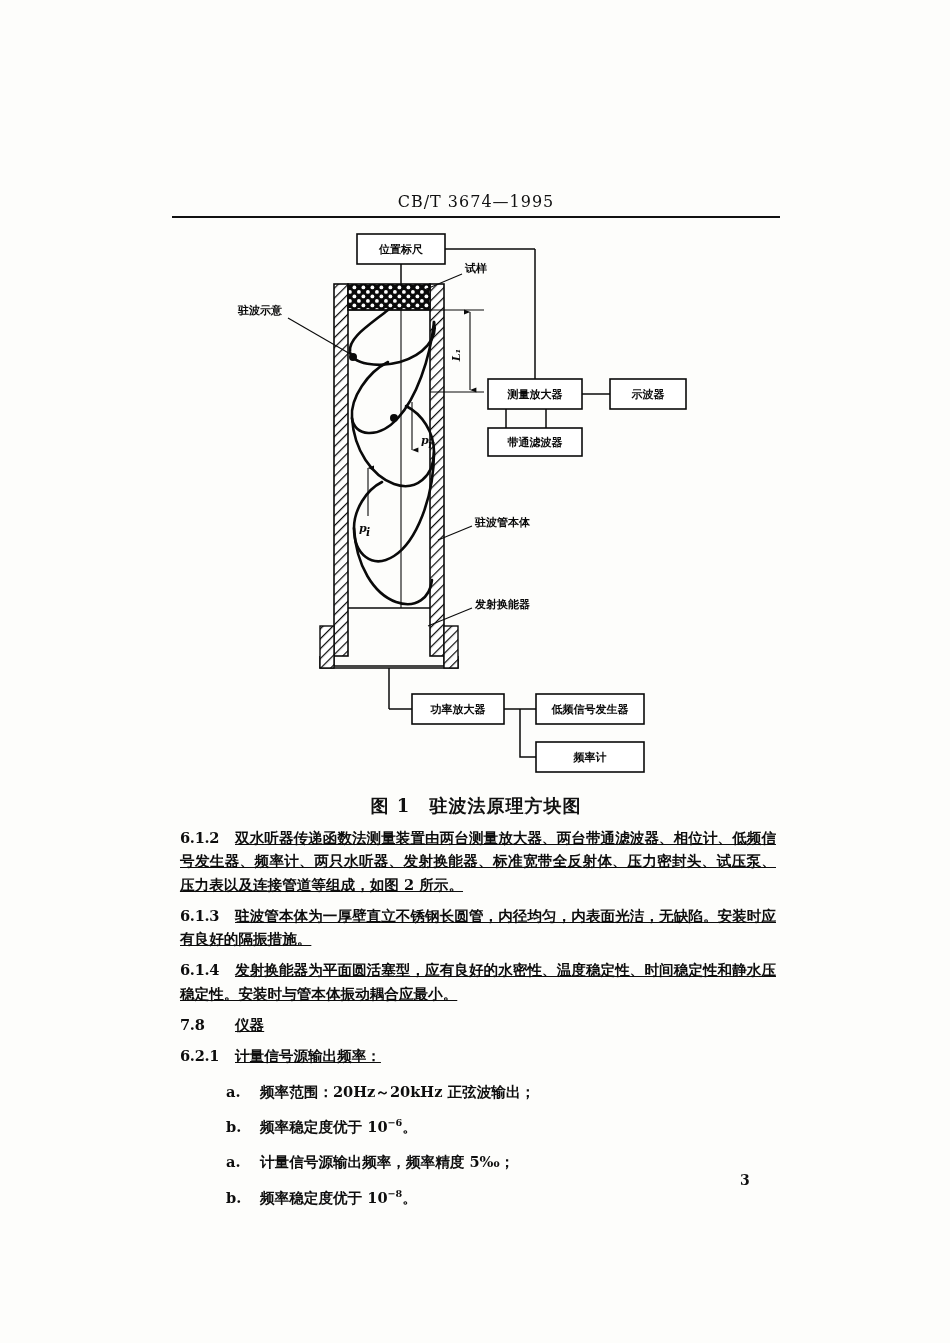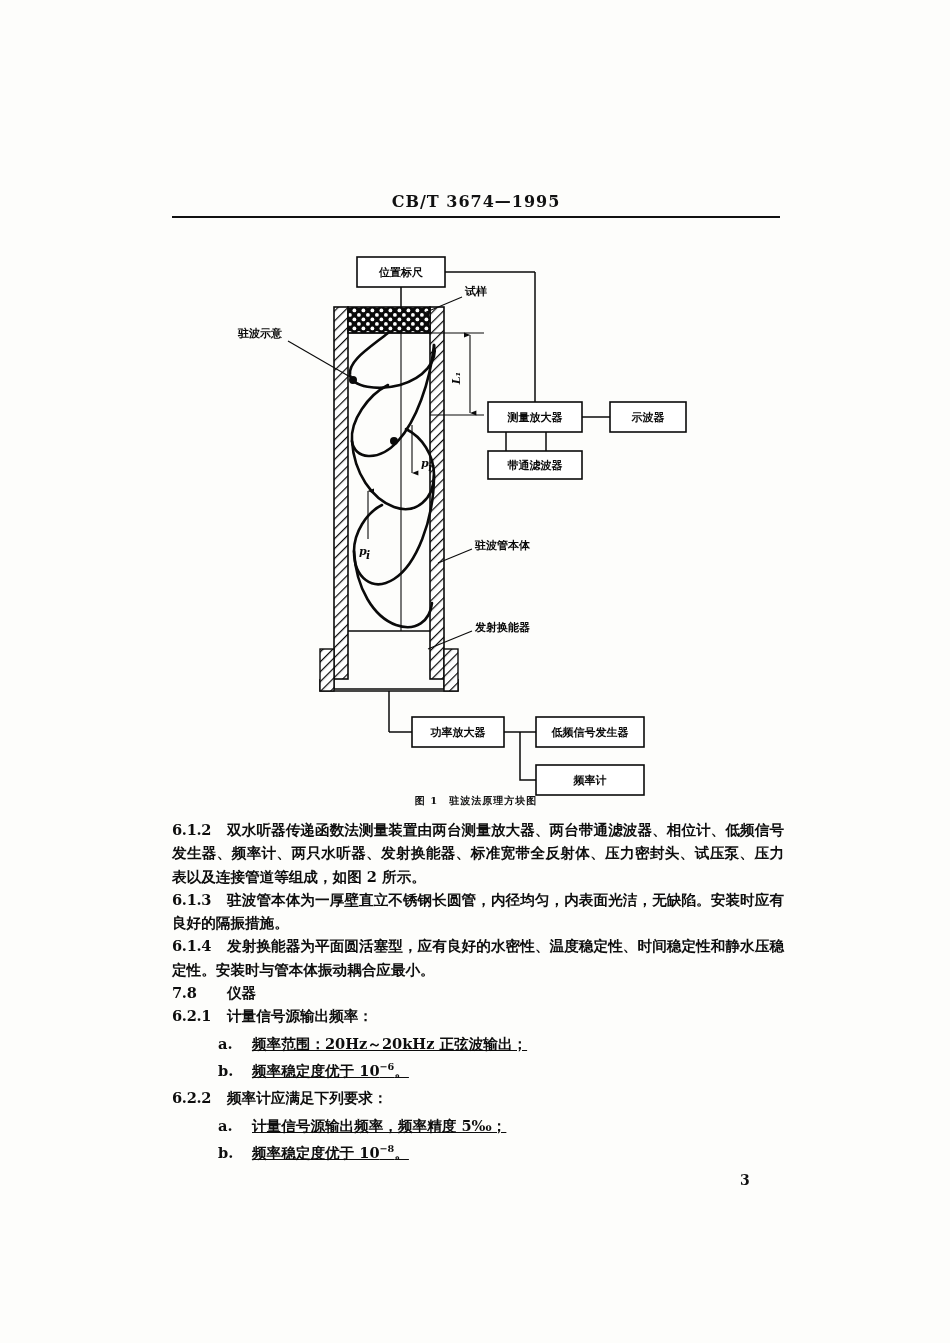--- a/index.html
+++ b/index.html
@@ -28,86 +28,86 @@
   .header {
     position: absolute;
     left: 172px;
     top: 192px;
     width: 608px;
     text-align: center;
   }
   .header-title {
     font-family: "DejaVu Serif", serif;
     font-size: 16px;
-    font-weight: bold;
+    font-weight: normal;
     letter-spacing: 1px;
     color: #111;
   }
   .header-rule {
     position: absolute;
     left: 172px;
     top: 216px;
     width: 608px;
     height: 2px;
     background: #111;
   }
 
   
   .figure {
     position: absolute;
     left: 172px;
-    top: 245px;
+    top: 222px;
     width: 608px;
     height: 560px;
     text-align: center;
   }
   .figure svg { display: block; }
 
   
   .caption {
     position: absolute;
     left: 172px;
     top: 794px;
     width: 608px;
     text-align: center;
     font-family: "DejaVu Serif", serif;
-    font-size: 10px;
+    font-size: 18px;
     font-weight: bold;
     letter-spacing: 1px;
     color: #111;
   }
 
   
   .body-text {
     position: absolute;
     left: 172px;
     top: 818px;
     width: 612px;
     font-family: "DejaVu Serif", serif;
     font-size: 14.6px;
     line-height: 23.3px;
     color: #0d0d0d;
     font-weight: bold;
   }
   .para {
-    margin: 0;
+    margin: 8px;
     text-align: justify;
     text-justify: inter-ideograph;
     white-space: normal;
+    text-decoration: underline;
   }
   .para .num {
     display: inline-block;
     min-width: 46px;
     letter-spacing: -0.3px;
   }
   .para.clause > .num { margin-right: 9px; }
   .item {
-    margin: 4px;
+    margin: 12px;
     padding-left: 42px;
-    text-decoration: underline;
   }
   .item .bullet {
     display: inline-block;
     width: 34px;
     font-weight: bold;
   }
   sup {
     font-size: 0.66em;
     vertical-align: super;
     line-height: 0;
@@ -350,23 +350,20 @@
     <p class="para clause">
       <span class="num">6.2.1</span><span>计量信号源输出频率：</span>
     </p>
     <p class="item">
       <span class="bullet">a.</span><span>频率范围：20Hz～20kHz 正弦波输出；</span>
     </p>
     <p class="item">
       <span class="bullet">b.</span><span>频率稳定度优于 10</span><sup>−6</sup><span>。</span>
     </p>
 
-    <p class="para clause">
-      <span class="num">6.2.2</span><span>频率计应满足下列要求：</span>
-    </p>
     <p class="item">
       <span class="bullet">a.</span><span>计量信号源输出频率，频率精度 5‰；</span>
     </p>
     <p class="item">
       <span class="bullet">b.</span><span>频率稳定度优于 10</span><sup>−8</sup><span>。</span>
     </p>
 
   </div>
 
   <div class="page-number">3</div>

